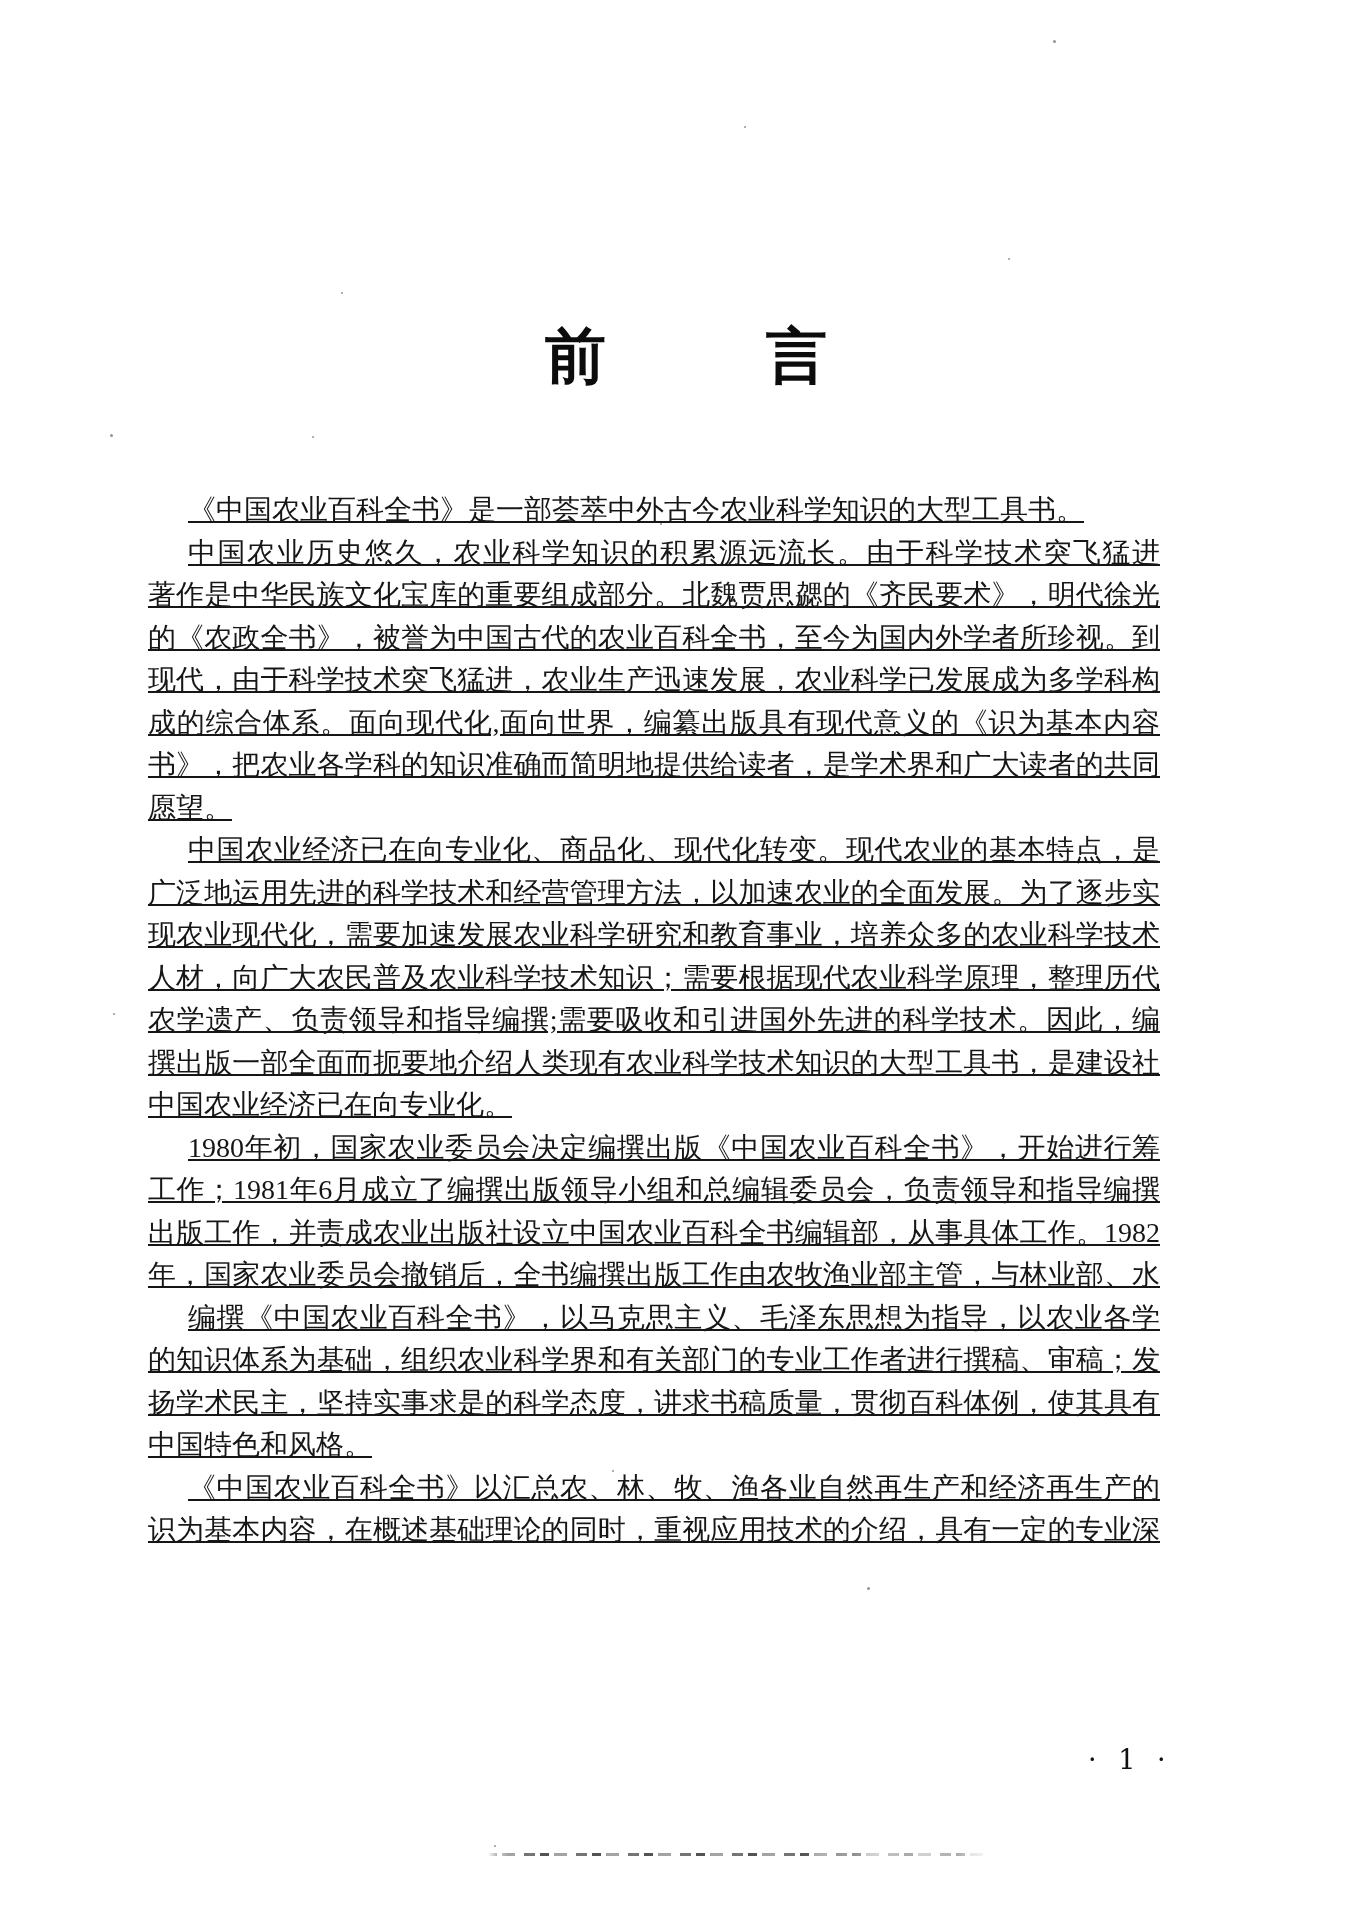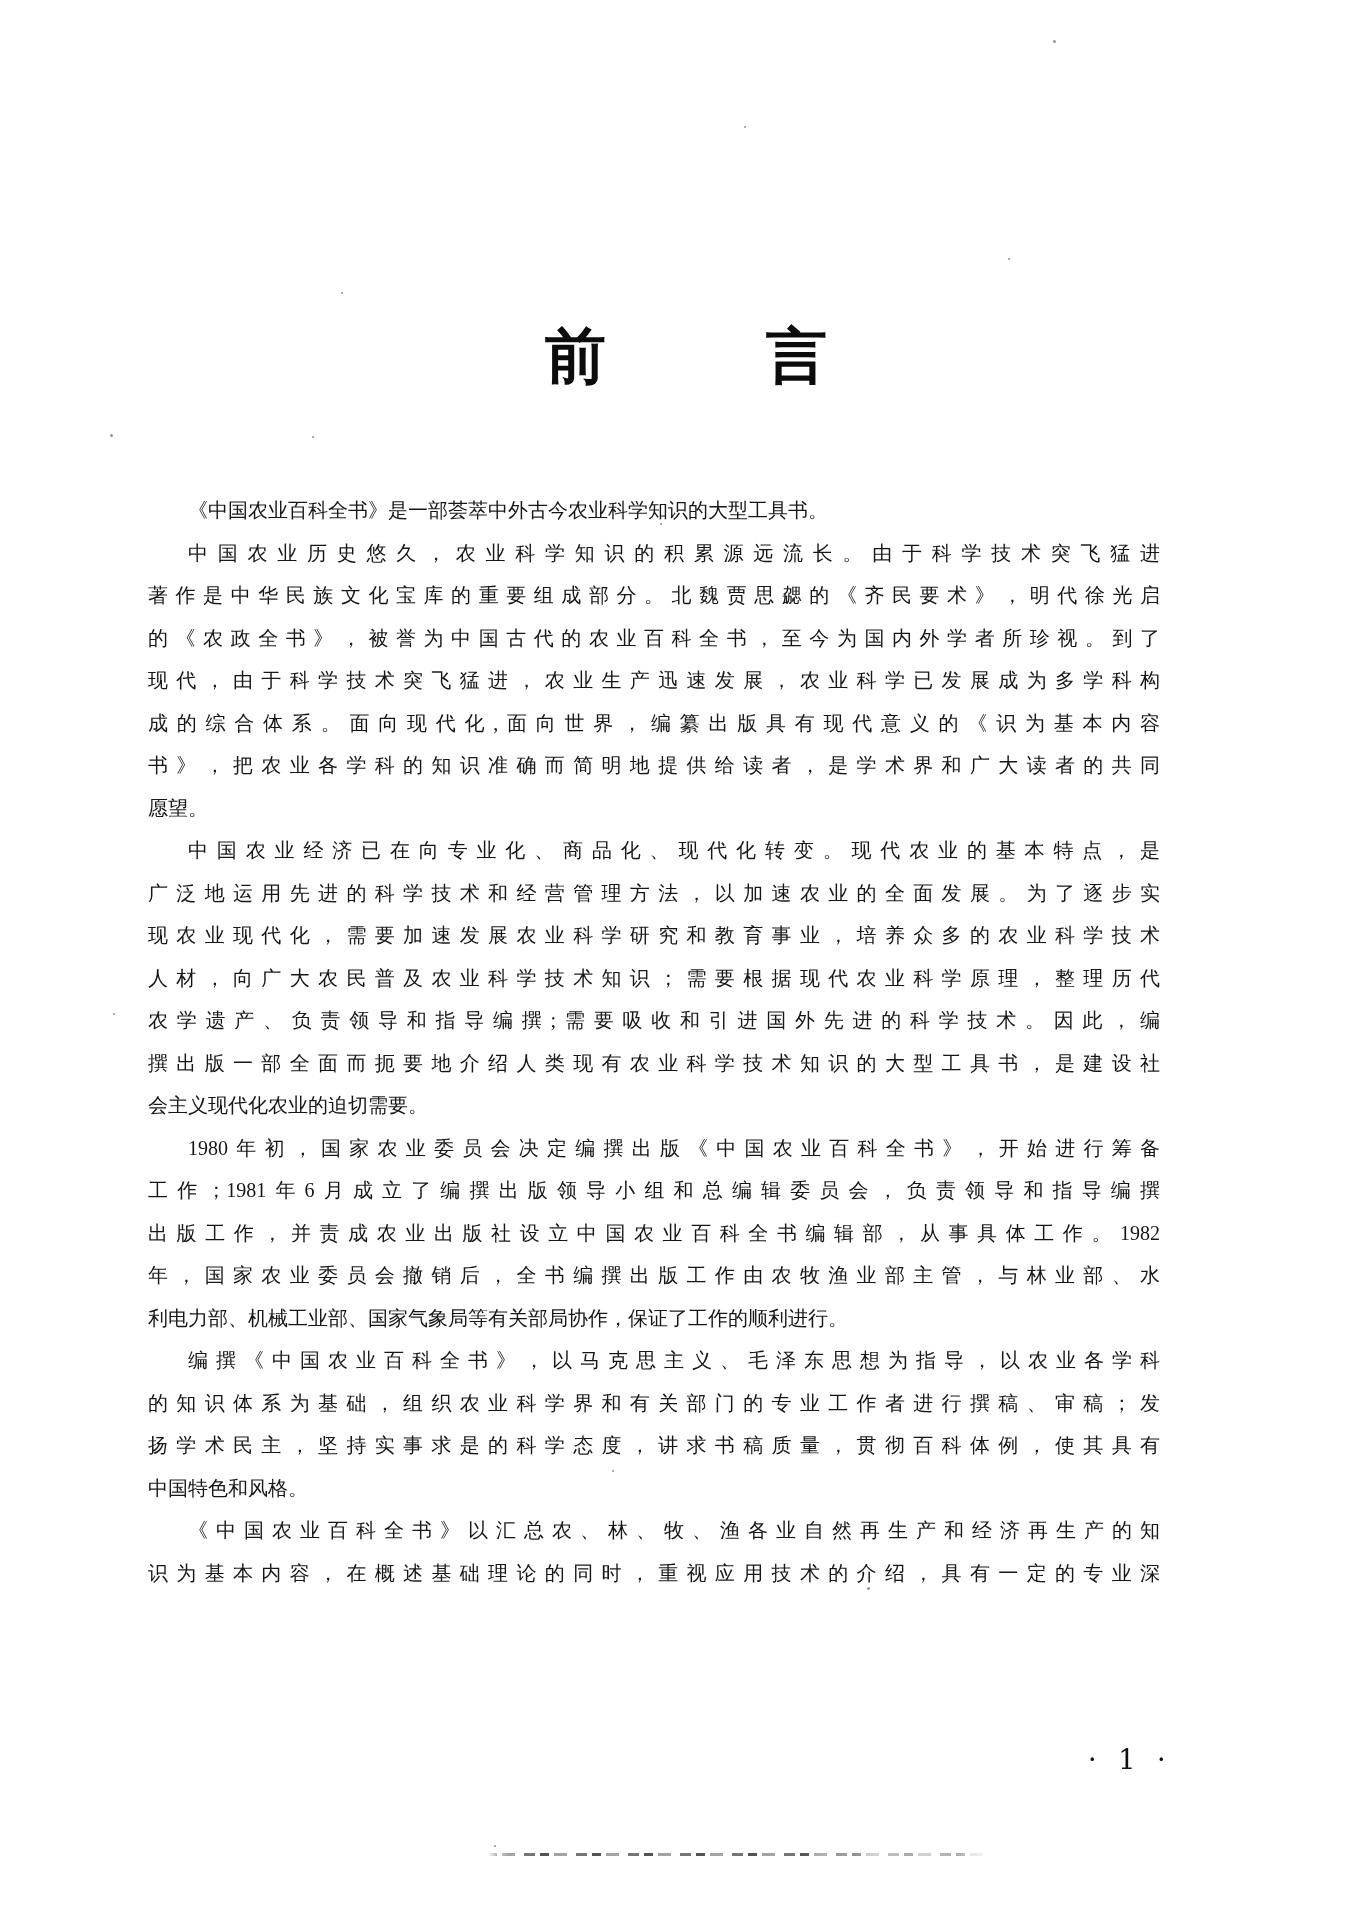--- a/index.html
+++ b/index.html
@@ -22,21 +22,22 @@
     column-gap: 160px;
     font-size: 61px; font-weight: bold;
     color: #0c0c0c;
     letter-spacing: 0;
   }
   
   .body-text {
     position: absolute;
     top: 489px; left: 148px; width: 1012px;
     color: #161616;
-    font-size: 20px;
+    font-size: 28px;
+    text-decoration: underline;
   }
   .line {
     height: 42.5px; line-height: 42.5px;
     text-align: justify;
     text-align-last: justify;
     overflow: hidden;
   }
   .line.first { text-indent: 40px; }
   .line.end   { text-align-last: left; }
   
@@ -86,26 +87,25 @@
     <div class="line">现代，由于科学技术突飞猛进，农业生产迅速发展，农业科学已发展成为多学科构</div>
     <div class="line">成的综合体系。面向现代化,面向世界，编纂出版具有现代意义的《识为基本内容</div>
     <div class="line">书》，把农业各学科的知识准确而简明地提供给读者，是学术界和广大读者的共同</div>
     <div class="line end">愿望。</div>
     <div class="line first">中国农业经济已在向专业化、商品化、现代化转变。现代农业的基本特点，是</div>
     <div class="line">广泛地运用先进的科学技术和经营管理方法，以加速农业的全面发展。为了逐步实</div>
     <div class="line">现农业现代化，需要加速发展农业科学研究和教育事业，培养众多的农业科学技术</div>
     <div class="line">人材，向广大农民普及农业科学技术知识；需要根据现代农业科学原理，整理历代</div>
     <div class="line">农学遗产、负责领导和指导编撰;需要吸收和引进国外先进的科学技术。因此，编</div>
     <div class="line">撰出版一部全面而扼要地介绍人类现有农业科学技术知识的大型工具书，是建设社</div>
-    <div class="line end">会主义现代化农业的迫切需要。</div>
+    <div class="line end">中国农业经济已在向专业化。</div>
     <div class="line first">1980年初，国家农业委员会决定编撰出版《中国农业百科全书》，开始进行筹备</div>
     <div class="line">工作；1981年6月成立了编撰出版领导小组和总编辑委员会，负责领导和指导编撰</div>
     <div class="line">出版工作，并责成农业出版社设立中国农业百科全书编辑部，从事具体工作。1982</div>
     <div class="line">年，国家农业委员会撤销后，全书编撰出版工作由农牧渔业部主管，与林业部、水</div>
-    <div class="line end">利电力部、机械工业部、国家气象局等有关部局协作，保证了工作的顺利进行。</div>
     <div class="line first">编撰《中国农业百科全书》，以马克思主义、毛泽东思想为指导，以农业各学科</div>
     <div class="line">的知识体系为基础，组织农业科学界和有关部门的专业工作者进行撰稿、审稿；发</div>
     <div class="line">扬学术民主，坚持实事求是的科学态度，讲求书稿质量，贯彻百科体例，使其具有</div>
     <div class="line end">中国特色和风格。</div>
     <div class="line first">《中国农业百科全书》以汇总农、林、牧、渔各业自然再生产和经济再生产的知</div>
     <div class="line">识为基本内容，在概述基础理论的同时，重视应用技术的介绍，具有一定的专业深</div>
   </div>
 
   <div class="pagenum">· 1 ·</div>
 

